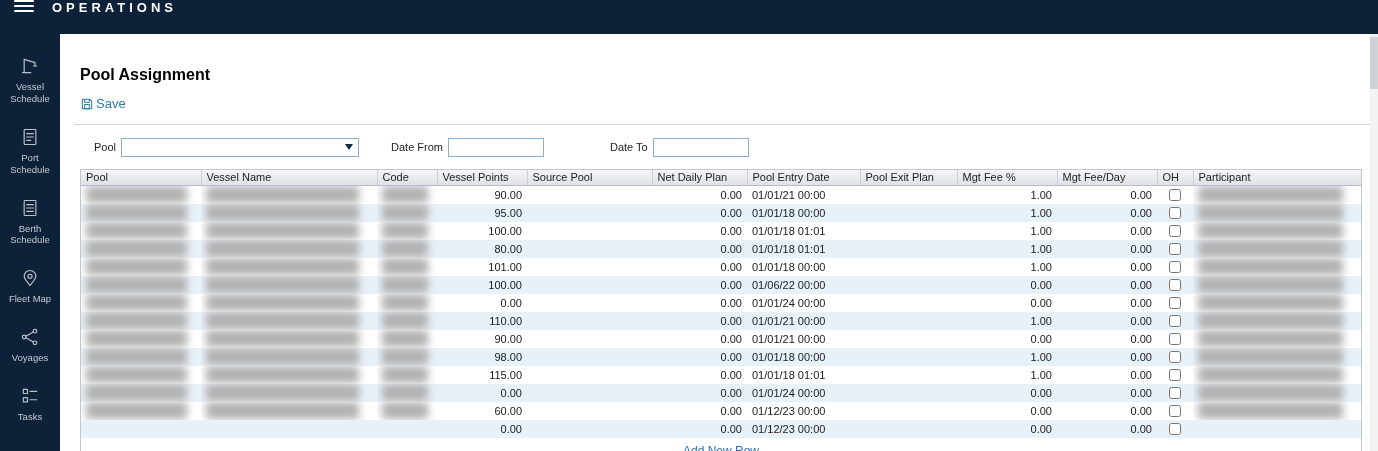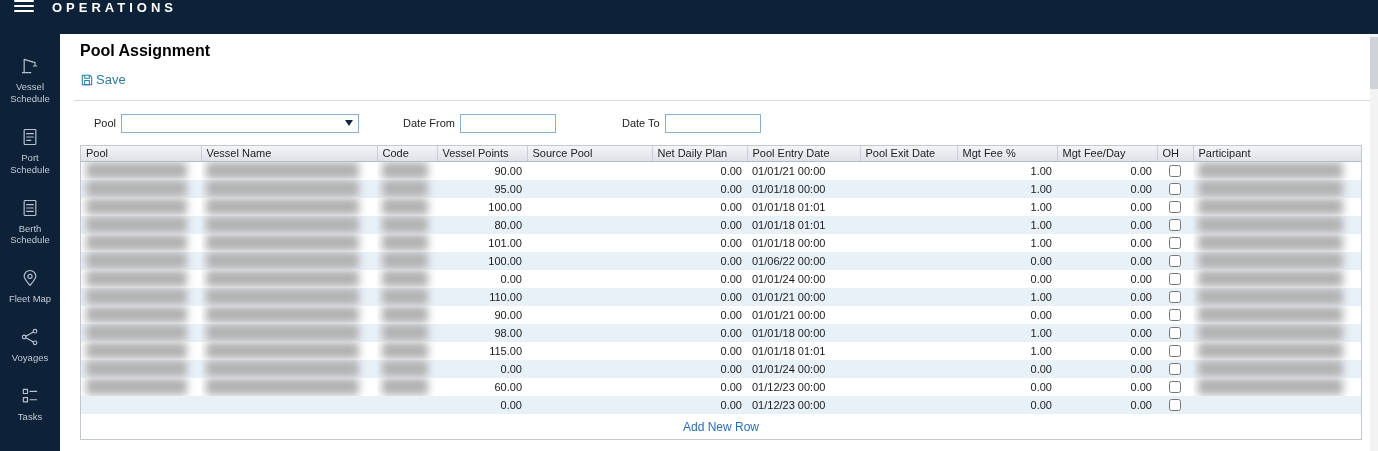--- a/index.html
+++ b/index.html
@@ -11,33 +11,33 @@
   .hamburger { width: 20px; display: flex; flex-direction: column; gap: 3px; cursor: pointer; margin-right: 18px; }
   .hamburger span { display: block; height: 2px; background: #fff; border-radius: 1px; }
   .app-title { color: #fff; font-size: 13px; font-weight: bold; letter-spacing: 4px; }
 
   .body { display: flex; height: 417px; }
   .sidebar { width: 60px; background: var(--navy,#0d2138); padding-top: 22px; display: flex; flex-direction: column; align-items: center; flex-shrink: 0; }
   .side-item { display: flex; flex-direction: column; align-items: center; margin-bottom: 22px; cursor: pointer; width: 58px; }
   .side-item svg { width: 20px; height: 20px; stroke: #b9c2cc; fill: none; stroke-width: 1.4; stroke-linecap: round; stroke-linejoin: round; margin-bottom: 5px; }
   .side-label { color: #c3cbd5; font-size: 9.5px; text-align: center; line-height: 1.25; }
 
-  .main { flex: 1; padding: 2px 14px 0 20px; position: relative; min-width: 0; }
+  .main { flex: 1; padding: 26px 14px 0 20px; position: relative; min-width: 0; }
   .page-title { font-size: 16px; font-weight: bold; margin: 6px 0 12px; color: #000; }
   .save-link { display: inline-flex; align-items: center; gap: 2px; color: var(--save,#2e7ca3); font-size: 13px; cursor: pointer; text-decoration: none; }
   .save-link svg { width: 14px; height: 14px; stroke: var(--save,#2e7ca3); fill: none; stroke-width: 1.8; stroke-linejoin: round; }
   .divider { border: none; border-top: 1px solid #d8d8d8; margin: 9px -14px 0 -6px; }
 
   .filters { display: flex; align-items: center; font-size: 11px; color: #222; margin: 13px 0 12px 14px; }
   .flabel { margin-right: 5px; }
   .select-box { width: 238px; height: 19px; border: 1px solid var(--inb,#86afd0); display: flex; align-items: center; justify-content: space-between; padding: 0 5px; background: #fff; cursor: pointer; }
   .sel-value { font-size: 11px; color: #222; }
   .sel-arrow { width: 0; height: 0; border-left: 4px solid transparent; border-right: 4px solid transparent; border-top: 6px solid #12293f; }
   .txt-input { width: 96px; height: 19px; border: 1px solid var(--inb,#86afd0); font-size: 11px; padding: 0 3px; font-family: inherit; }
-  .gap1 { margin-left: 44px; }
+  .gap1 { margin-left: 32px; }
   .gap2 { margin-left: 66px; }
 
   .grid-wrap { border: 1px solid #c3c8d0; width: 1282px; background: #fff; }
   table { border-collapse: collapse; width: 100%; font-size: 11px; table-layout: fixed; }
   thead th { background: linear-gradient(#f4f5f8, #dee1e7); border-right: 1px solid #c9cdd6; border-bottom: 1px solid #b6bcc7; font-weight: normal; text-align: left; padding: 1px 5px; height: 16px; color: #222; overflow: hidden; white-space: nowrap; }
   thead th:last-child { border-right: none; }
   tbody td { padding: 0 5px; height: 18px; color: #1a1a1a; white-space: nowrap; overflow: hidden; }
   tbody tr:nth-child(even) { background: var(--alt,#e9f1f8); }
   td.num { text-align: right; }
   td.oh { text-align: center; }
@@ -156,21 +156,21 @@
           </colgroup>
           <thead>
               <tr id="header-row">
                 <th>Pool</th>
                 <th>Vessel Name</th>
                 <th>Code</th>
                 <th>Vessel Points</th>
                 <th>Source Pool</th>
                 <th>Net Daily Plan</th>
                 <th>Pool Entry Date</th>
-                <th>Pool Exit Date</th>
+                <th>Pool Exit Plan</th>
                 <th>Mgt Fee %</th>
                 <th>Mgt Fee/Day</th>
                 <th>OH</th>
                 <th>Participant</th>
               </tr>
             </thead>
           <tbody id="rows">
               <tr>
                 <td>
                   <div class="mask"></div>

